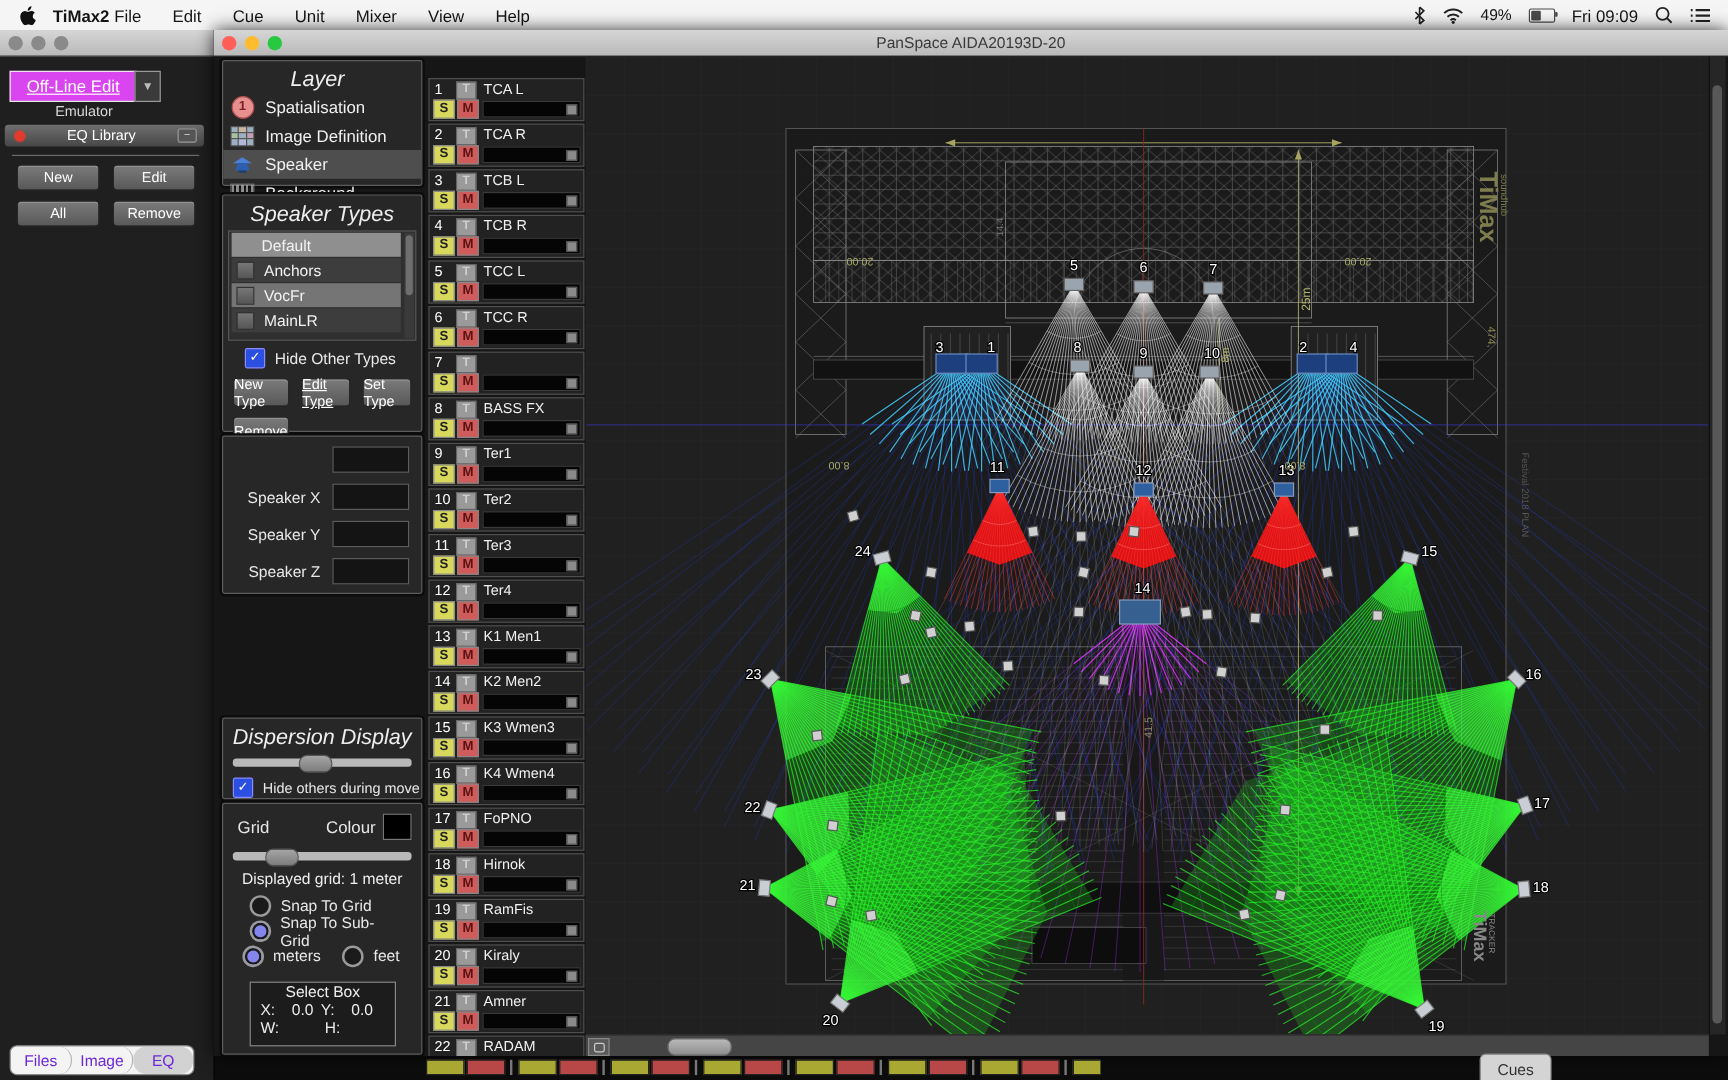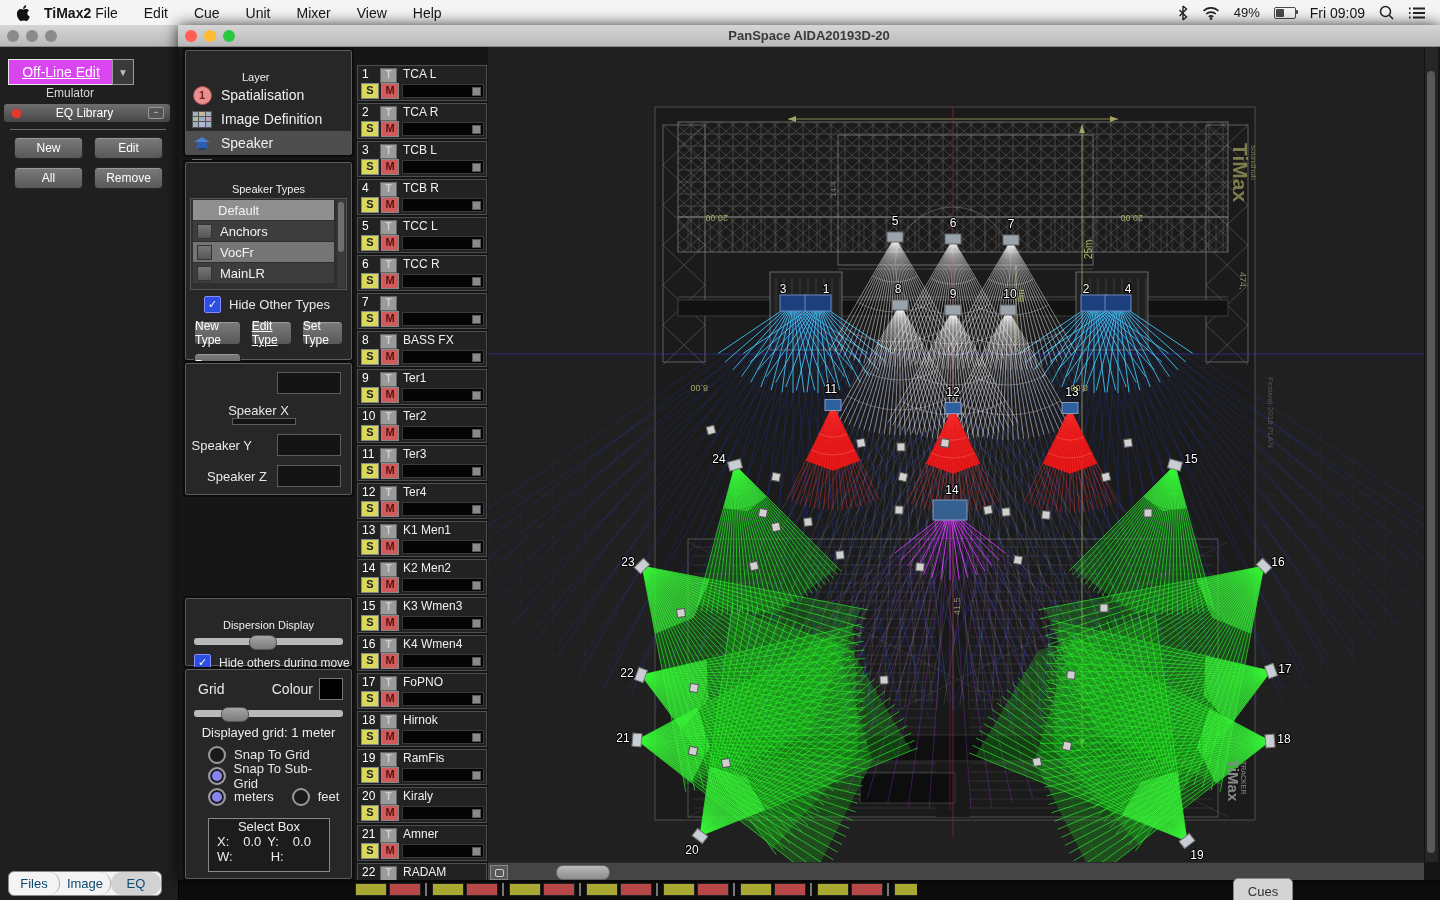--- a/index.html
+++ b/index.html
@@ -15,50 +15,50 @@
   .mb-right svg{display:block;}
   .batt{width:20px;height:10px;border:1px solid #4a4a4a;border-radius:2px;position:relative;}
   .batt:after{content:"";position:absolute;right:-3px;top:2.5px;width:2px;height:4px;background:#4a4a4a;border-radius:0 1px 1px 0;}
   .batt i{display:block;height:8px;margin:1px;background:#4a4a4a;border-radius:1px;}
   .clock{font-size:14px;}
   
   .titlebar{position:absolute;left:0;top:0;right:0;height:21px;
             background:linear-gradient(#d6d6d6,#b9b9b9);border-bottom:1px solid #888;
             display:flex;align-items:center;}
   .tl{width:12px;height:12px;border-radius:50%;margin-left:7px;}
-  .wtitle{position:absolute;left:0;right:0;text-align:center;font-size:13px;color:#3a3a3a;font-weight:bold;}
+  .wtitle{position:absolute;left:0;right:0;text-align:center;font-size:13px;color:#3a3a3a;}
   
   .eqwin{position:absolute;left:0;top:25px;width:178px;height:875px;background:#1f1f1f;
          border-right:1px solid #000;}
   .offline-box{position:absolute;left:8px;top:34px;width:104px;height:24px;border:1px solid #e8e8e8;
                background:#d946ef;color:#fff;font-size:14px;display:flex;align-items:center;justify-content:center;text-decoration:underline;}
   .offline-drop{position:absolute;left:112px;top:34px;width:20px;height:24px;border:1px solid #9a9a9a;
                 background:#3a3a3a;color:#bbb;font-size:10px;display:flex;align-items:center;justify-content:center;}
   .emulator{position:absolute;left:0;top:61px;width:140px;text-align:center;color:#d8d8d8;font-size:12px;}
   .eqhdr{position:absolute;left:4px;top:79px;width:166px;height:18px;border-radius:3px;
          background:linear-gradient(#6f6f6f,#474747);display:flex;align-items:center;}
   .eqhdr .dot{width:9px;height:9px;border-radius:50%;background:#e23b2e;margin-left:8px;box-shadow:0 0 2px #e23b2e;}
   .eqhdr .t{flex:1;text-align:center;color:#fff;font-size:12px;}
   .eqhdr .min{width:14px;height:10px;border:1px solid #999;background:#555;color:#ddd;font-size:9px;
               line-height:8px;text-align:center;margin-right:6px;border-radius:2px;}
   .eqdiv{position:absolute;left:10px;top:104px;width:156px;height:1px;background:#6a6a6a;}
   .btn{background:linear-gradient(#7b7b7b,#585858);border:1px solid #262626;border-radius:4px;
        color:#fff;font-size:12px;display:flex;align-items:center;justify-content:center;
        box-shadow:inset 0 1px 0 #999;}
   .segbar{position:absolute;left:8px;top:846px;width:152px;height:23px;background:#f4f4f4;border:1px solid #8a8a8a;
           border-radius:6px;display:flex;overflow:hidden;}
-  .seg{flex:1;display:flex;align-items:center;justify-content:center;font-size:13px;color:#0c4a6e;border-right:1px solid #b5b5b5;border-radius:11px;}
+  .seg{flex:1;display:flex;align-items:center;justify-content:center;font-size:13px;color:#6d28d9;border-right:1px solid #b5b5b5;border-radius:11px;}
   .seg:last-child{border-right:none;}
   .seg.active{background:#d2d2d2;}
   
   .mainwin{position:absolute;left:178px;top:25px;width:1262px;height:855px;background:#161616;
            box-shadow:0 0 14px rgba(0,0,0,.8);}
   .mw-content{position:absolute;left:0;top:22px;width:1262px;height:833px;background:#161616;overflow:hidden;}
   .panel{position:absolute;background:#272727;border:1px solid #5c5c5c;border-radius:2px;box-shadow:0 0 0 2px #0c0c0c;}
-  .ptitle{text-align:center;color:#eee;font-size:11px;padding-top:20px;}
+  .ptitle{text-align:center;color:#eee;font-size:18px;padding-top:5px;font-style:italic;}
   .lrow{display:flex;align-items:center;height:24px;color:#f0f0f0;font-size:14px;padding-left:6px;gap:9px;}
   .lrow.sel{background:#4e4e4e;}
   .licon{width:20px;height:18px;display:flex;align-items:center;justify-content:center;}
   .badge1{width:17px;height:17px;border-radius:50%;background:#e89090;border:1px solid #b05050;color:#7c2020;
           font-size:11px;font-weight:bold;display:flex;align-items:center;justify-content:center;}
   .gridicon{width:18px;height:15px;display:grid;grid-template-columns:repeat(3,1fr);grid-template-rows:repeat(3,1fr);gap:1px;background:#555;padding:1px;}
   .gridicon i{background:#9db0c2;}
   .gridicon i:nth-child(2){background:#c9b6a0;} .gridicon i:nth-child(4){background:#a9c2a0;}
   .gridicon i:nth-child(6){background:#c2a0b3;} .gridicon i:nth-child(8){background:#b0b8d8;}
   .bgicon{width:18px;height:14px;background:
@@ -268,26 +268,26 @@
             <div class="btn" style="height: 22px;">Set Type</div>
             <div class="btn" style="height: 22px;">Remove</div>
           </div>
       </div>
 
       <div class="panel" style="left:7px;top:316px;width:165px;height:130px">
         <div style="display:flex;justify-content:flex-end;margin:8px 10px 0 0">
           <span class="field"></span>
         </div>
         <div id="speaker-fields">
-            <div style="display: flex; align-items: center; margin: 9px 10px 0px 0px; height: 22px; flex-direction: column;">
+            <div style="display: flex; align-items: center; margin: 9px 10px 0px 0px; height: 22px;">
               <span class="flabel" style="flex: 1 1 0%; text-align: right; padding-right: 10px;">Speaker X</span>
               <span class="field"></span>
             </div>
             <div style="display: flex; align-items: center; margin: 9px 10px 0px 0px; height: 22px;">
-              <span class="flabel" style="flex: 1 1 0%; text-align: right; padding-right: 25px;">Speaker Y</span>
+              <span class="flabel" style="flex: 1 1 0%; text-align: right; padding-right: 10px;">Speaker Y</span>
               <span class="field"></span>
             </div>
             <div style="display: flex; align-items: center; margin: 9px 10px 0px 0px; height: 22px;">
               <span class="flabel" style="flex: 1 1 0%; text-align: right; padding-right: 10px;">Speaker Z</span>
               <span class="field"></span>
             </div>
           </div>
       </div>
 
 
@@ -318,21 +318,21 @@
                 <span class="radio"></span>
                 <span class="flabel">Snap To Grid</span>
               </span>
             </div>
             <div style="height: 21px; display: flex; align-items: center;">
               <span style="display: inline-flex; align-items: center; gap: 8px; margin-right: 18px;">
                 <span class="radio on"></span>
                 <span class="flabel">Snap To Sub-Grid</span>
               </span>
             </div>
-            <div style="height: 21px; display: flex; align-items: center;">
+            <div style="height: 21px; display: flex; align-items: center; justify-content: flex-end;">
               <span style="display: inline-flex; align-items: center; gap: 8px; margin-right: 18px;">
                 <span class="radio on"></span>
                 <span class="flabel">meters</span>
               </span>
               <span style="display: inline-flex; align-items: center; gap: 8px; margin-right: 18px;">
                 <span class="radio"></span>
                 <span class="flabel">feet</span>
               </span>
             </div>
           </div>

